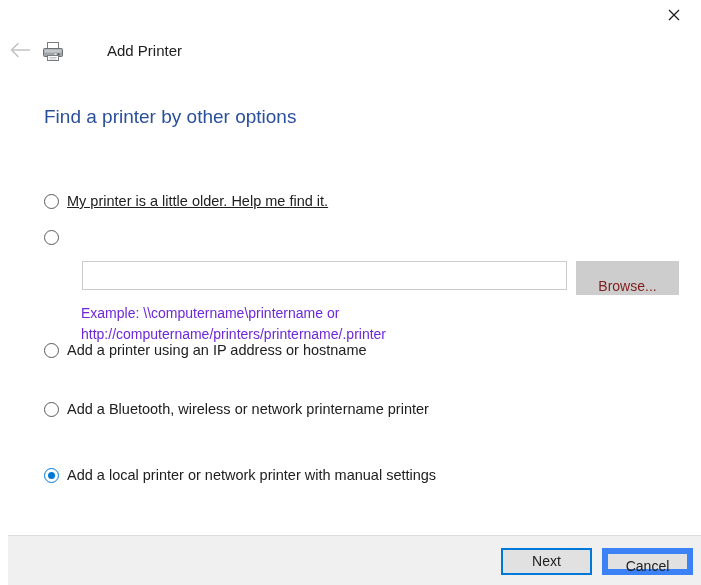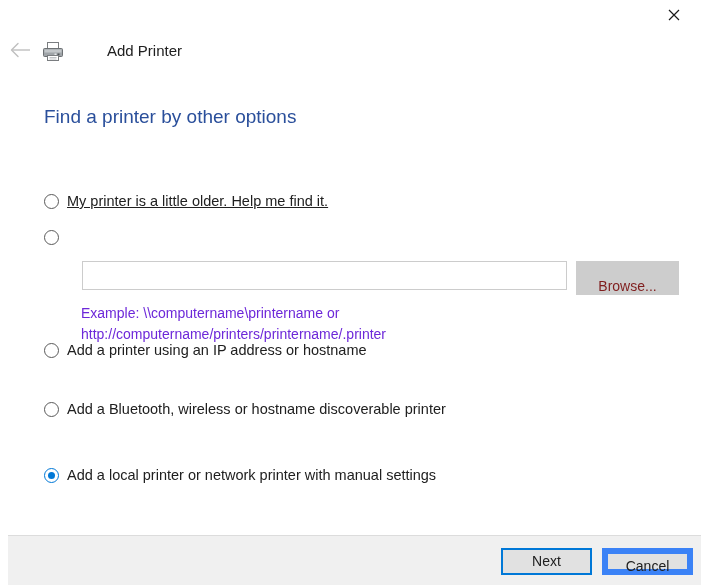--- a/index.html
+++ b/index.html
@@ -259,21 +259,21 @@
   <div class="example-text">Example: \\computername\printername or
 http://computername/printers/printername/.printer</div>
 
   <div class="radio-row opt3">
     <span class="radio"></span>
     <span class="radio-label">Add a printer using an IP address or hostname</span>
   </div>
 
   <div class="radio-row opt4">
     <span class="radio"></span>
-    <span class="radio-label">Add a Bluetooth, wireless or hostname discoverable printer</span>
+    <span class="radio-label">Add a Bluetooth, wireless or network printername printer</span>
   </div>
 
   <div class="radio-row opt5">
     <span class="radio checked"></span>
     <span class="radio-label">Add a local printer or network printer with manual settings</span>
   </div>
 
 </div>
 
 <div class="footer">

